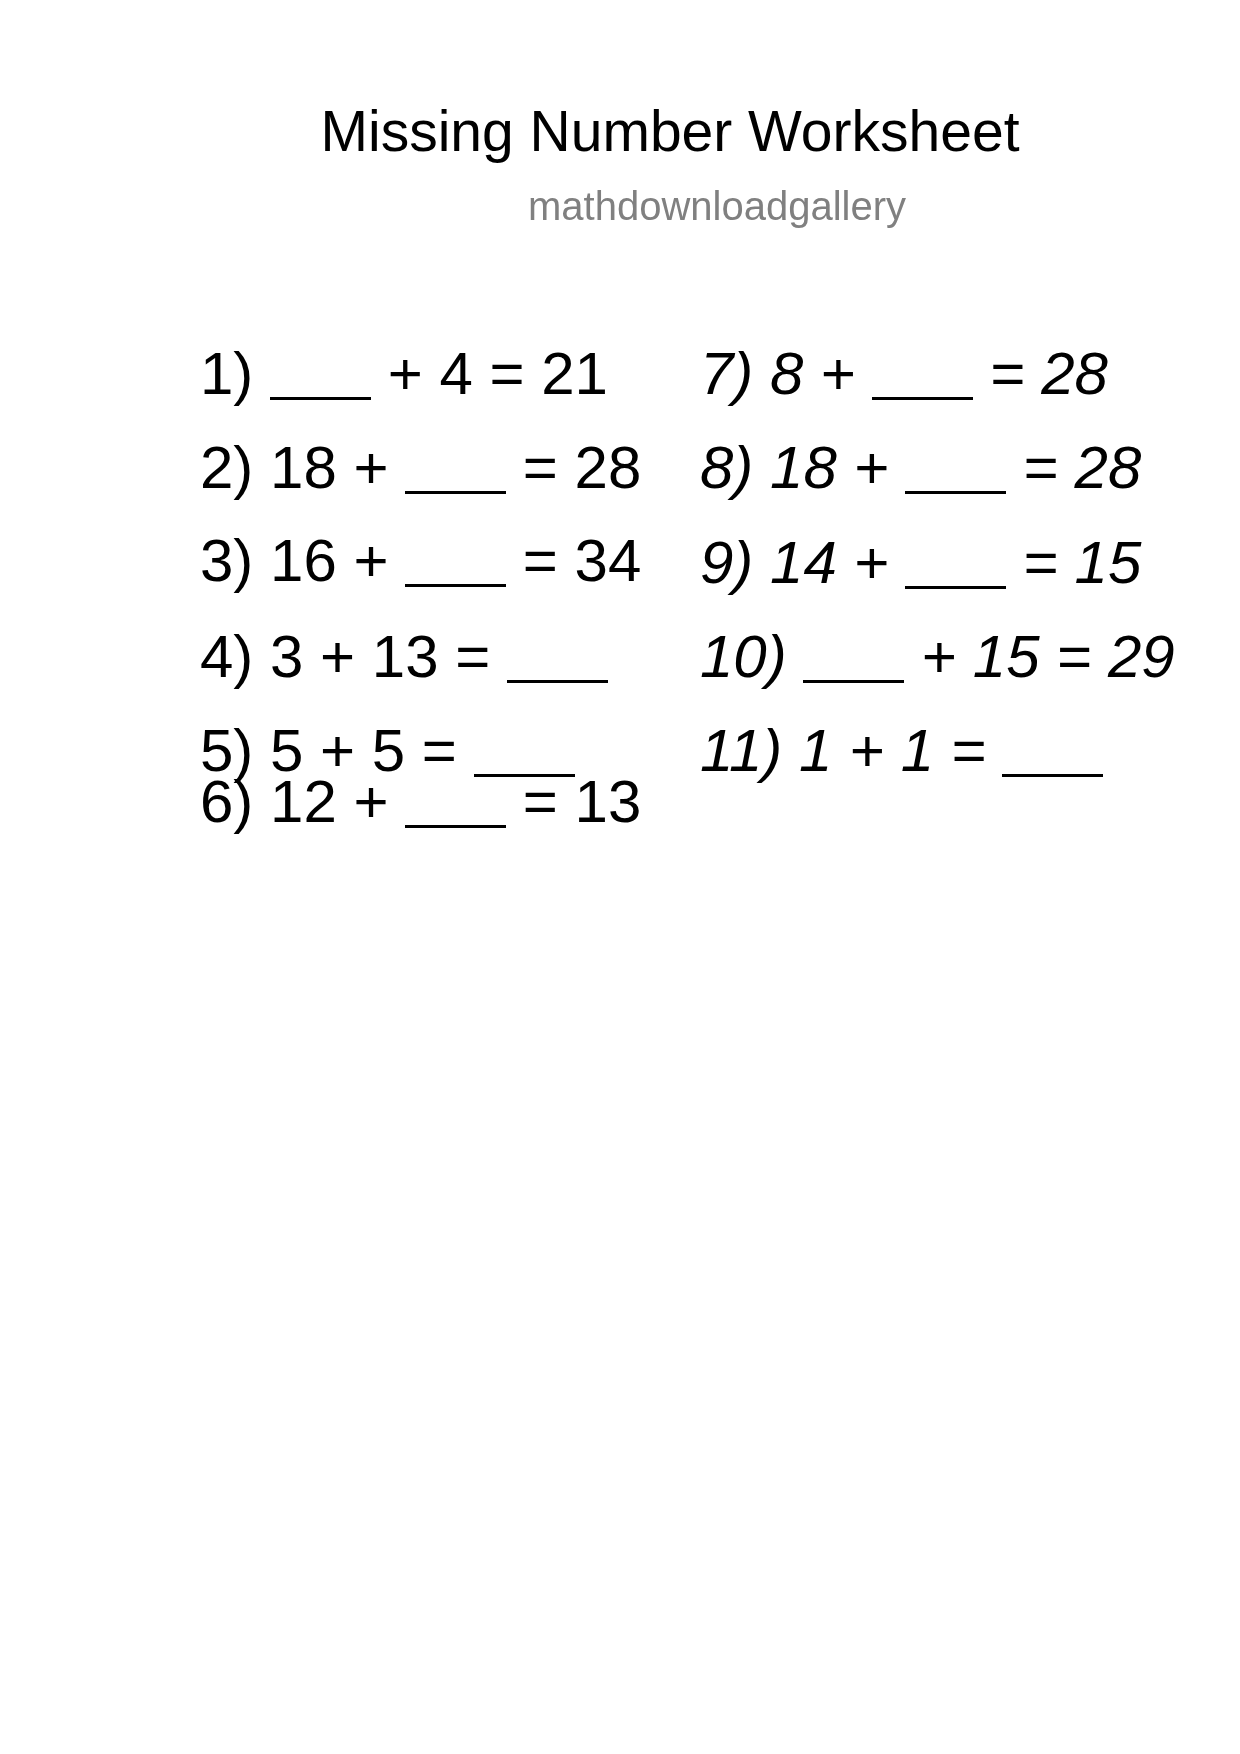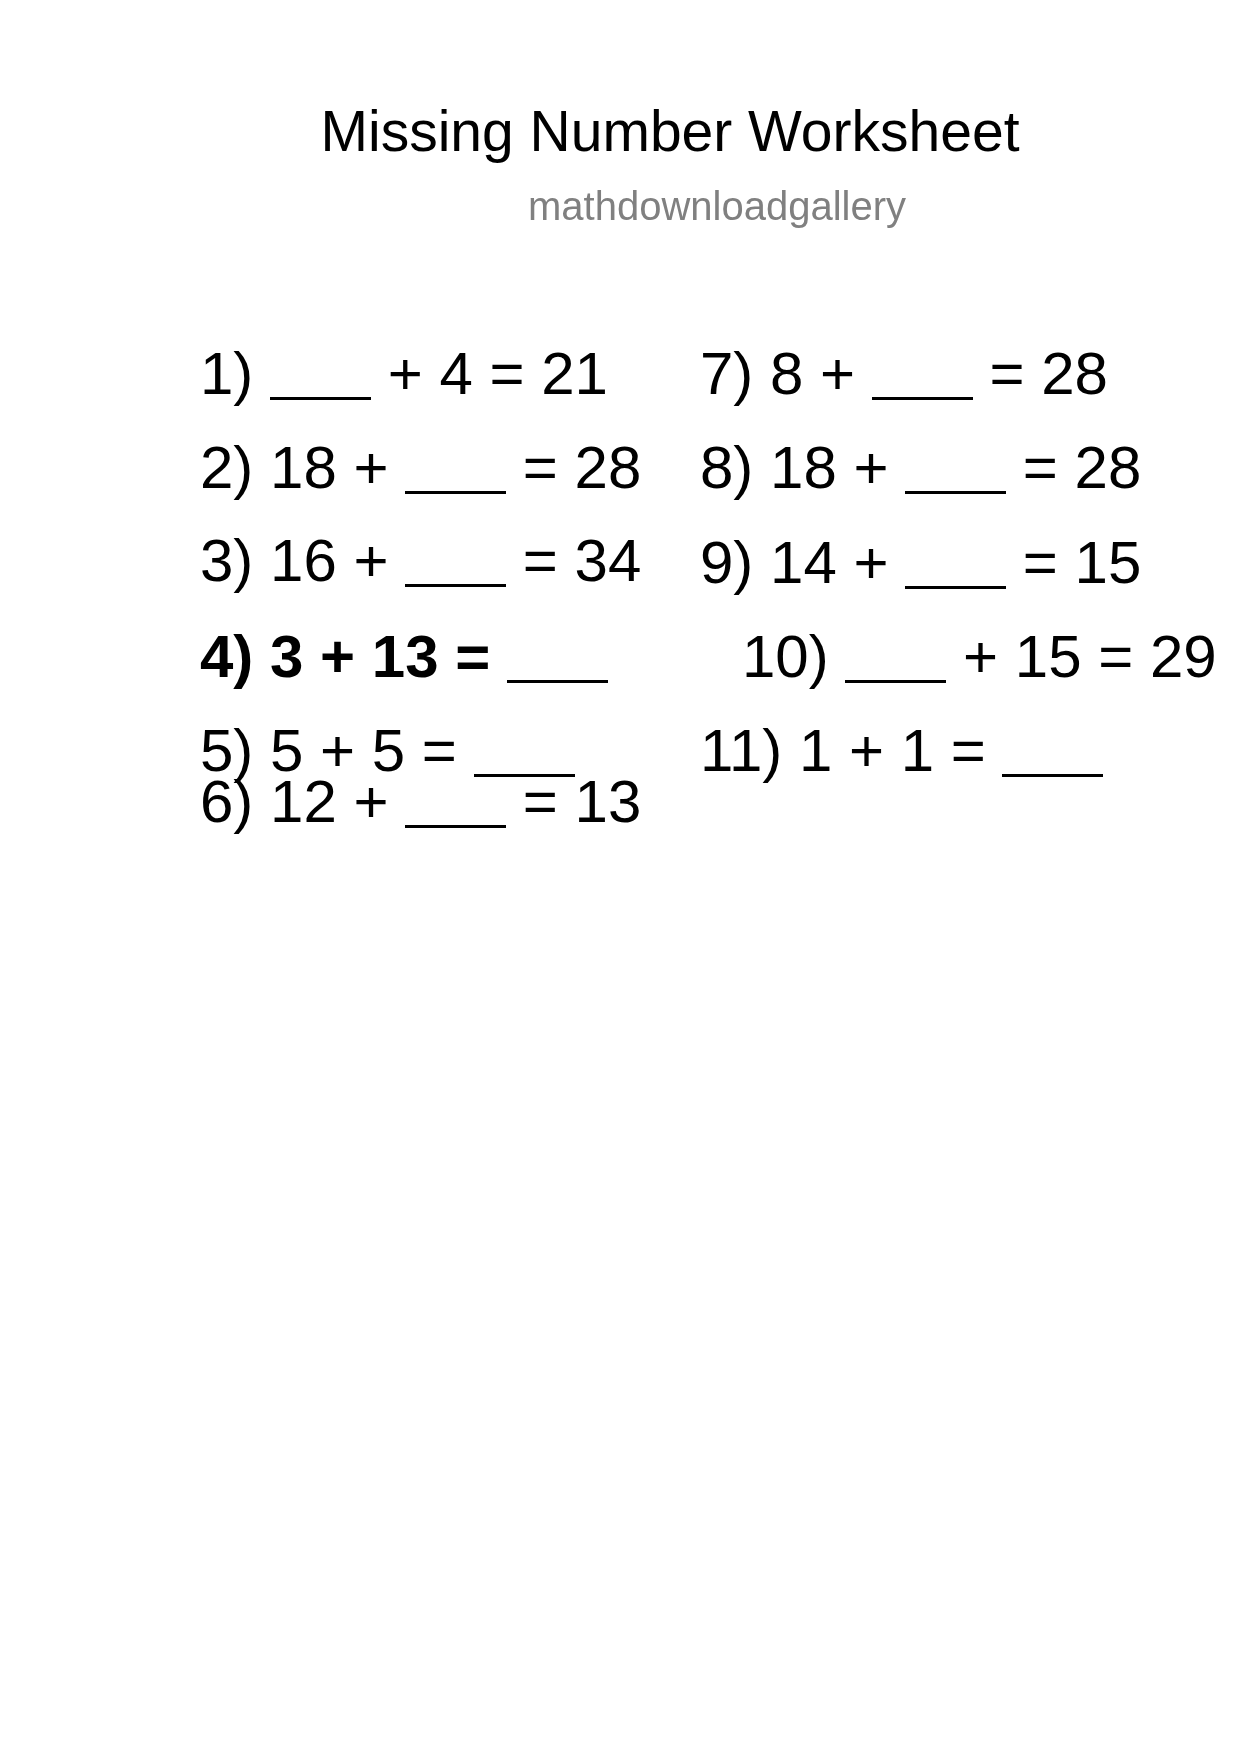--- a/index.html
+++ b/index.html
@@ -38,21 +38,21 @@
       white-space: nowrap;
     }
     .problem {
       position: absolute;
       font-size: 60px;
       line-height: 52px;
       white-space: pre;
       color: #000000;
     }
     .col-left { left: 200px; }
-    .col-right { left: 700px; }
+    .col-right { left: 700px; font-style: italic; }
     .blank {
       display: inline-block;
       width: 101px;
       height: 3px;
       background: #000000;
       vertical-align: -6px;
     }
   </style>
 </head>
 <body>
@@ -60,28 +60,28 @@
 <div>
   <div class="title">Missing Number Worksheet</div>
   <div class="subtitle">mathdownloadgallery</div>
 
   <div class="problem col-left" style="top:348px;"><span>1)</span> <span class="blank"></span> <span>+ 4 = 21</span></div>
 
   <div class="problem col-left" style="top:442px;"><span>2)</span> <span>18 +</span> <span class="blank"></span> <span>= 28</span></div>
 
   <div class="problem col-left" style="top:535px;"><span>3)</span> <span>16 +</span> <span class="blank"></span> <span>= 34</span></div>
 
-  <div class="problem col-left" style="top:631px;font-weight:bold;"><span>4)</span> <span>3 + 13 =</span> <span class="blank"></span></div>
+  <div class="problem col-left" style="top:631px;"><span>4)</span> <span>3 + 13 =</span> <span class="blank"></span></div>
 
   <div class="problem col-left" style="top:725px;"><span>5)</span> <span>5 + 5 =</span> <span class="blank"></span></div>
 
   <div class="problem col-left" style="top:776px;"><span>6)</span> <span>12 +</span> <span class="blank"></span> <span>= 13</span></div>
 
   <div class="problem col-right" style="top:348px;"><span>7)</span> <span>8 +</span> <span class="blank"></span> <span>= 28</span></div>
 
   <div class="problem col-right" style="top:442px;"><span>8)</span> <span>18 +</span> <span class="blank"></span> <span>= 28</span></div>
 
   <div class="problem col-right" style="top:537px;"><span>9)</span> <span>14 +</span> <span class="blank"></span> <span>= 15</span></div>
 
-  <div class="problem col-right" style="top:631px;margin-left:42px;"><span>10)</span> <span class="blank"></span> <span>+ 15 = 29</span></div>
+  <div class="problem col-right" style="top:631px;"><span>10)</span> <span class="blank"></span> <span>+ 15 = 29</span></div>
 
   <div class="problem col-right" style="top:725px;"><span>11)</span> <span>1 + 1 =</span> <span class="blank"></span></div>
 </div>
 
 </body></html>

